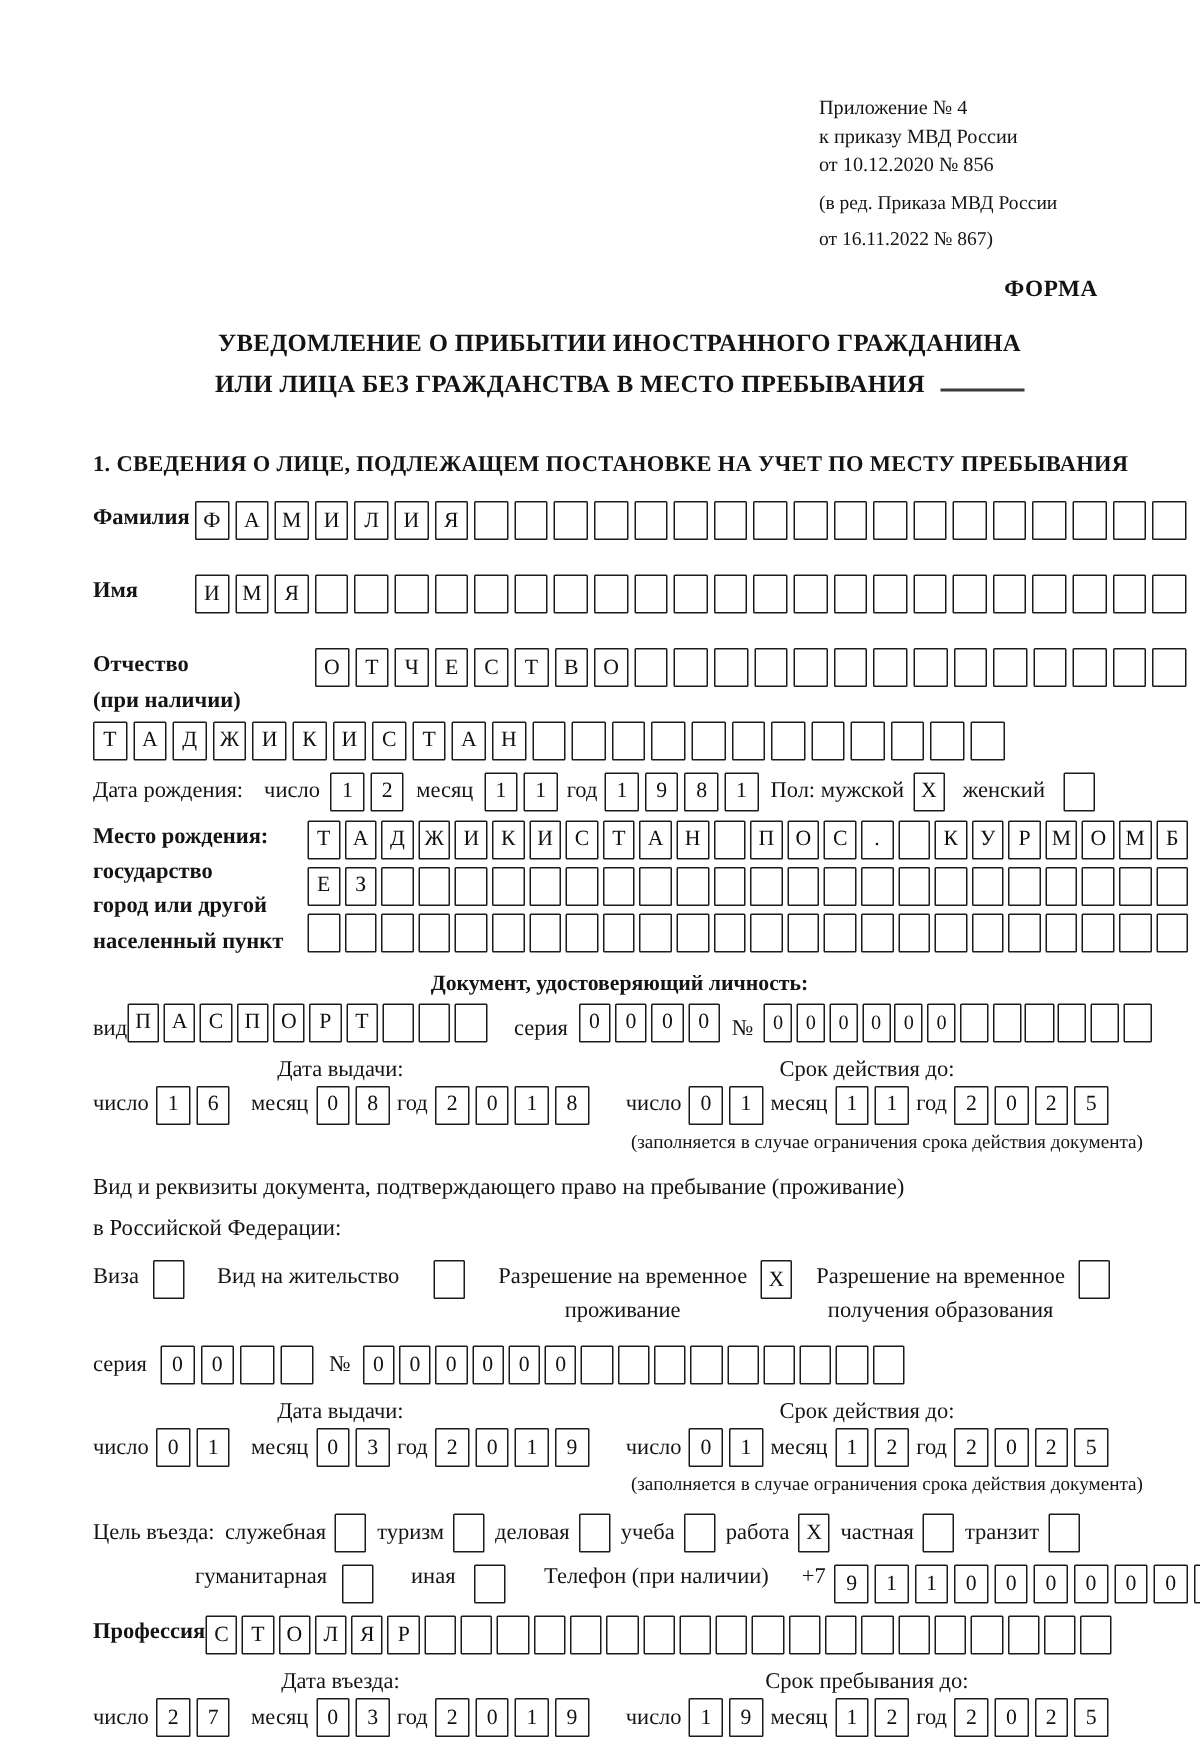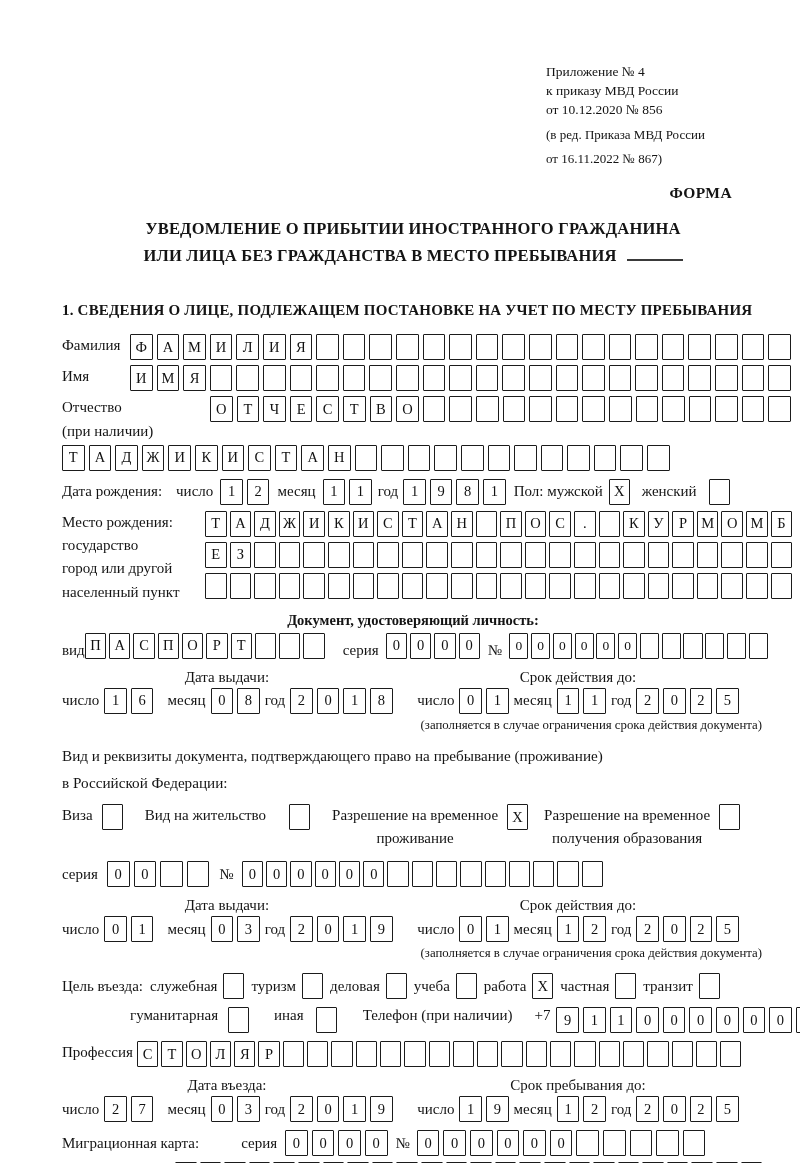--- a/index.html
+++ b/index.html
@@ -16,22 +16,22 @@
   }
   
   .hdr{width:212px;margin-left:auto;margin-right:6px;line-height:1.4;font-size:13.5px;margin-top:29px;}
   .hdr .ed{margin-top:6px;font-size:13px;}
   .forma{margin-top:16px;margin-right:32px;text-align:right;font-weight:bold;font-size:15.5px;letter-spacing:.4px;}
   
   .title{margin-top:14px;text-align:center;font-weight:bold;font-size:16.5px;line-height:1.55;letter-spacing:.2px;}
   .uline{display:inline-block;width:56px;border-bottom:2.2px solid #3a3a3a;height:1.05em;vertical-align:baseline;margin-left:10px;}
   .sect{margin-top:34px;font-weight:bold;font-size:15px;letter-spacing:.2px;}
   
-  .frow{display:flex;align-items:flex-start;margin-top:5px;}
-  .lblcol{flex-shrink:0;line-height:1.55;}
+  .frow{display:flex;align-items:flex-start;margin-top:23px;}
+  .lblcol{flex-shrink:0;line-height:1.55;font-weight:bold;}
   .lbl{white-space:nowrap;}
   
   .cells{display:flex;gap:4px;flex-wrap:nowrap;}
   .cell,.cbox{
     box-sizing:border-box;flex-shrink:0;
     width:22.6px;height:26px;
     border:1.6px solid #1b1b1b;border-radius:1px;
     display:inline-flex;align-items:center;justify-content:center;
     font-size:14.5px;color:#111;background:#fff;
   }

